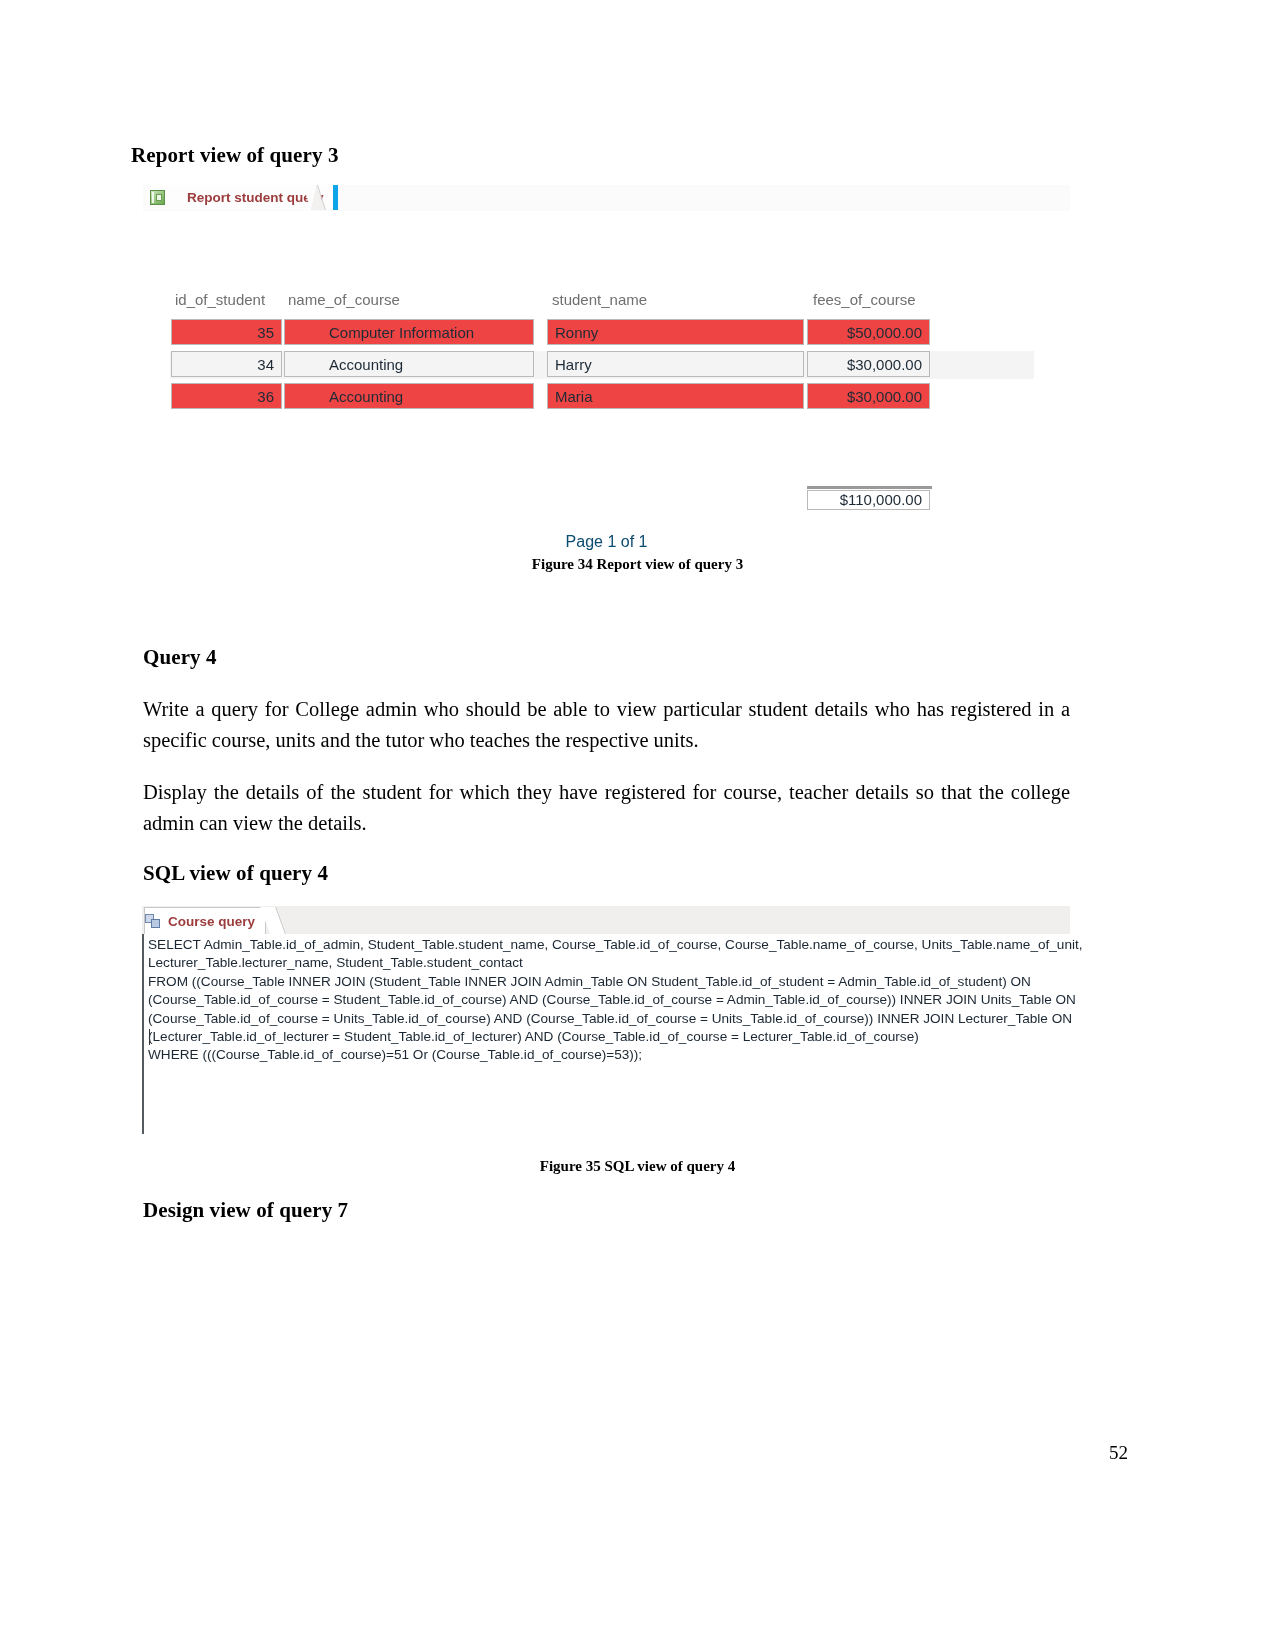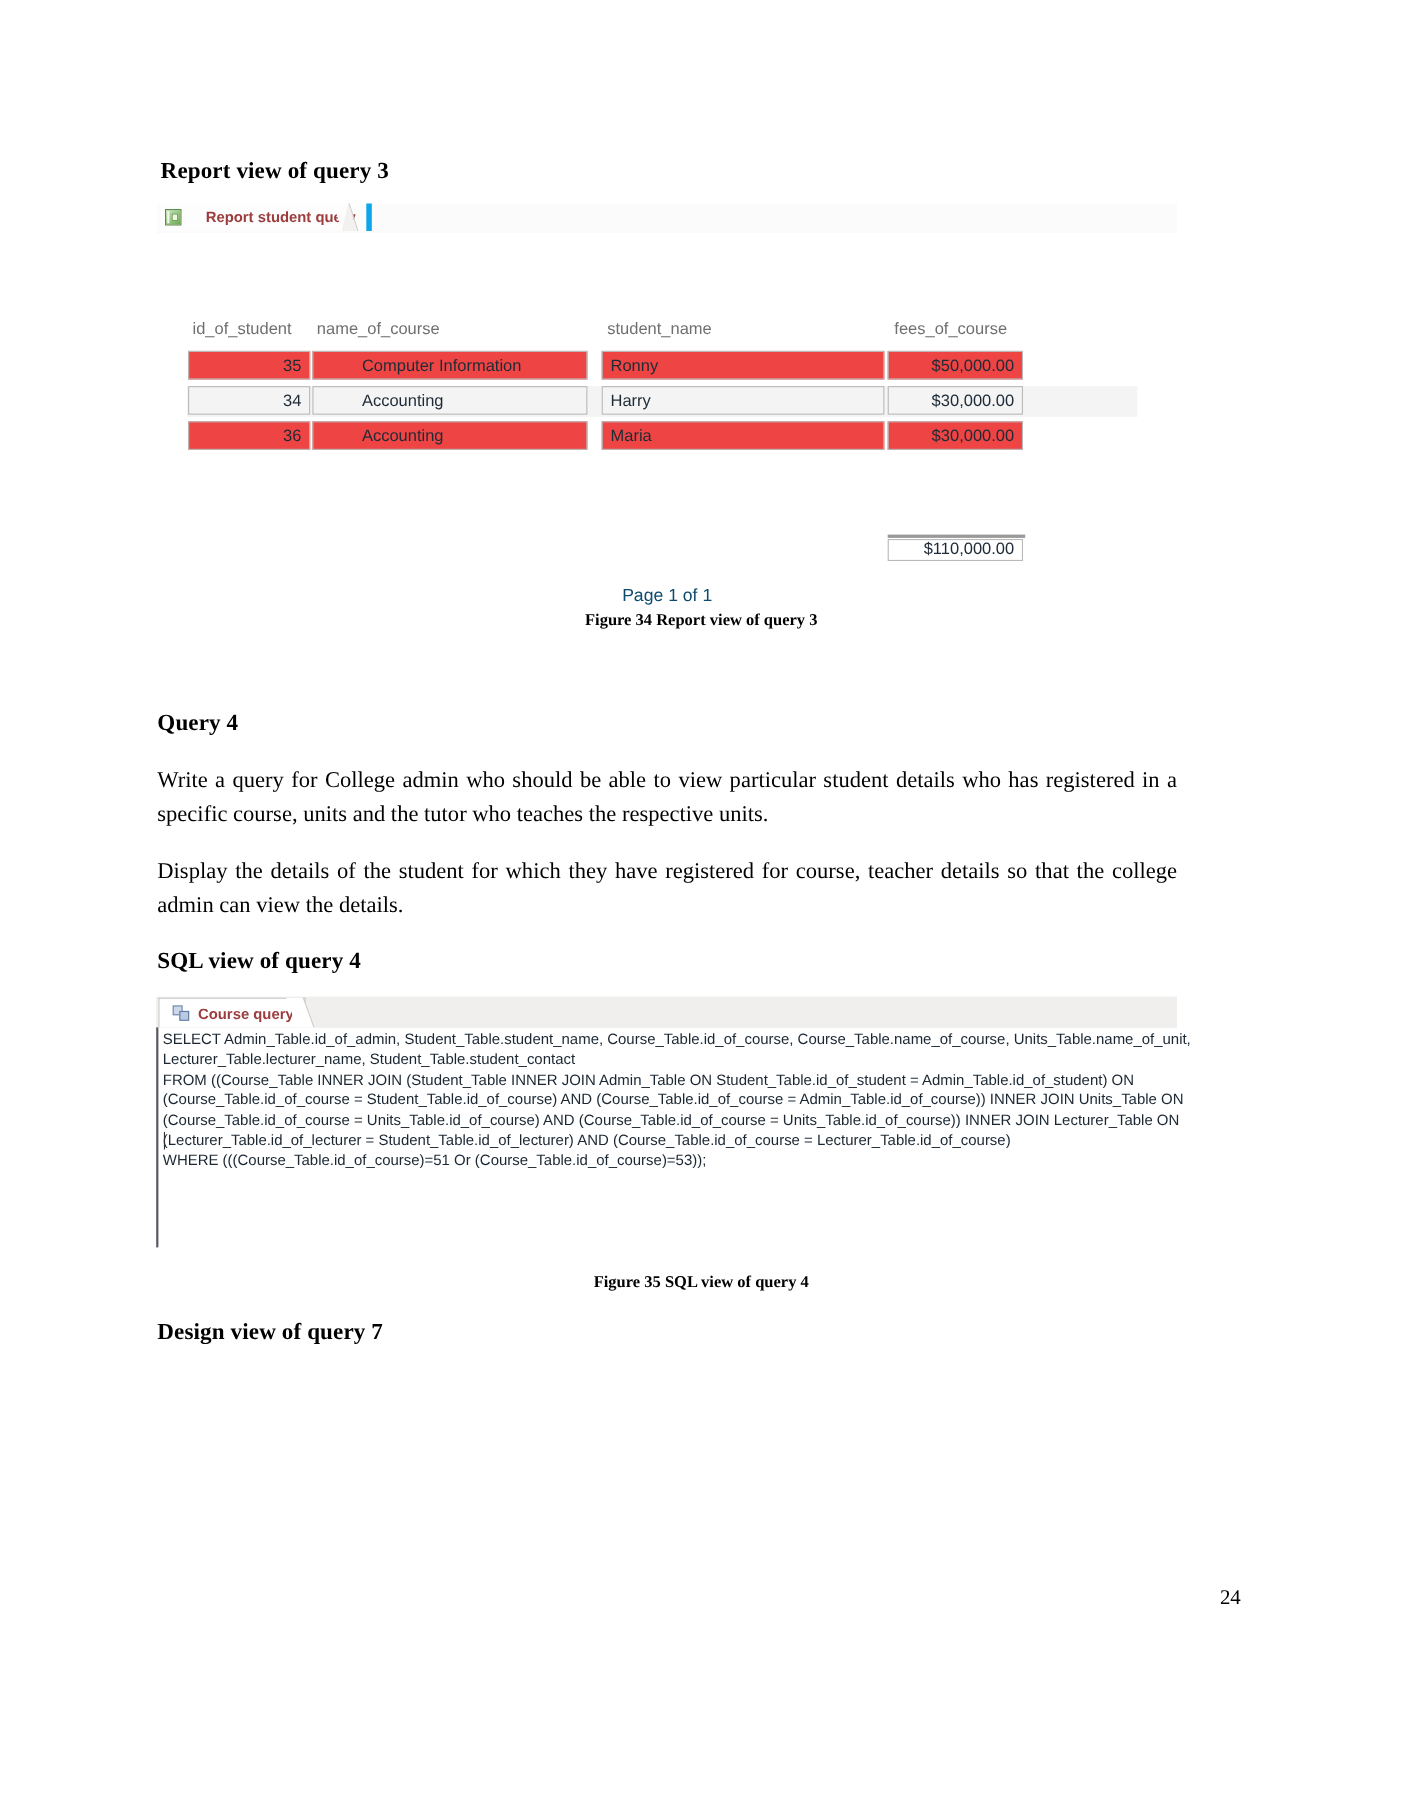--- a/index.html
+++ b/index.html
@@ -277,21 +277,21 @@
     background: #f0efed;
     border-bottom: 1px solid #c9c8c6;
   }
   .sql-tab {
     position: absolute;
     left: 2px; top: 1px;
     height: 27px;
     display: flex;
     align-items: center;
     gap: 7px;
-    padding: 0 10px 0 12px;
+    padding: 0 10px 0 0;
     background: #ffffff;
     border: 1px solid #c9c8c6;
     border-bottom: none;
     box-sizing: border-box;
   }
   .sql-tab .tab-label {
     font-family: "Liberation Sans", sans-serif;
     font-size: 13.5px;
     font-weight: bold;
     color: #9c3c3c;
@@ -354,21 +354,21 @@
     width: 1px;
     height: 16px;
     background: #333;
   }
 </style>
 </head>
 <body>
 
 <div class="page">
 
-  <div class="h-bold" style="left:146px; top:143px;">Report view of query 3</div>
+  <div class="h-bold" style="left:131px; top:143px;">Report view of query 3</div>
 
   <div class="access-report">
 
     <div class="rep-tabstrip">
       <div class="rep-tab">
         <span class="icon-report"></span>
         <span class="tab-label">Report student query</span>
       </div>
       <div class="rep-tab-slant"></div>
     </div>
@@ -441,15 +441,15 @@
 (Lecturer_Table.id_of_lecturer = Student_Table.id_of_lecturer) AND (Course_Table.id_of_course = Lecturer_Table.id_of_course)
 WHERE (((Course_Table.id_of_course)=51 Or (Course_Table.id_of_course)=53));</div>
       <div class="sql-caret"></div>
     </div>
   </div>
 
   <div class="caption" style="top:1158px;">Figure 35 SQL view of query 4</div>
 
   <div class="h-bold" style="left:143px; top:1198px;">Design view of query 7</div>
 
-  <div class="page-number">24</div>
+  <div class="page-number">52</div>
 
 </div>
 
 </body></html>

